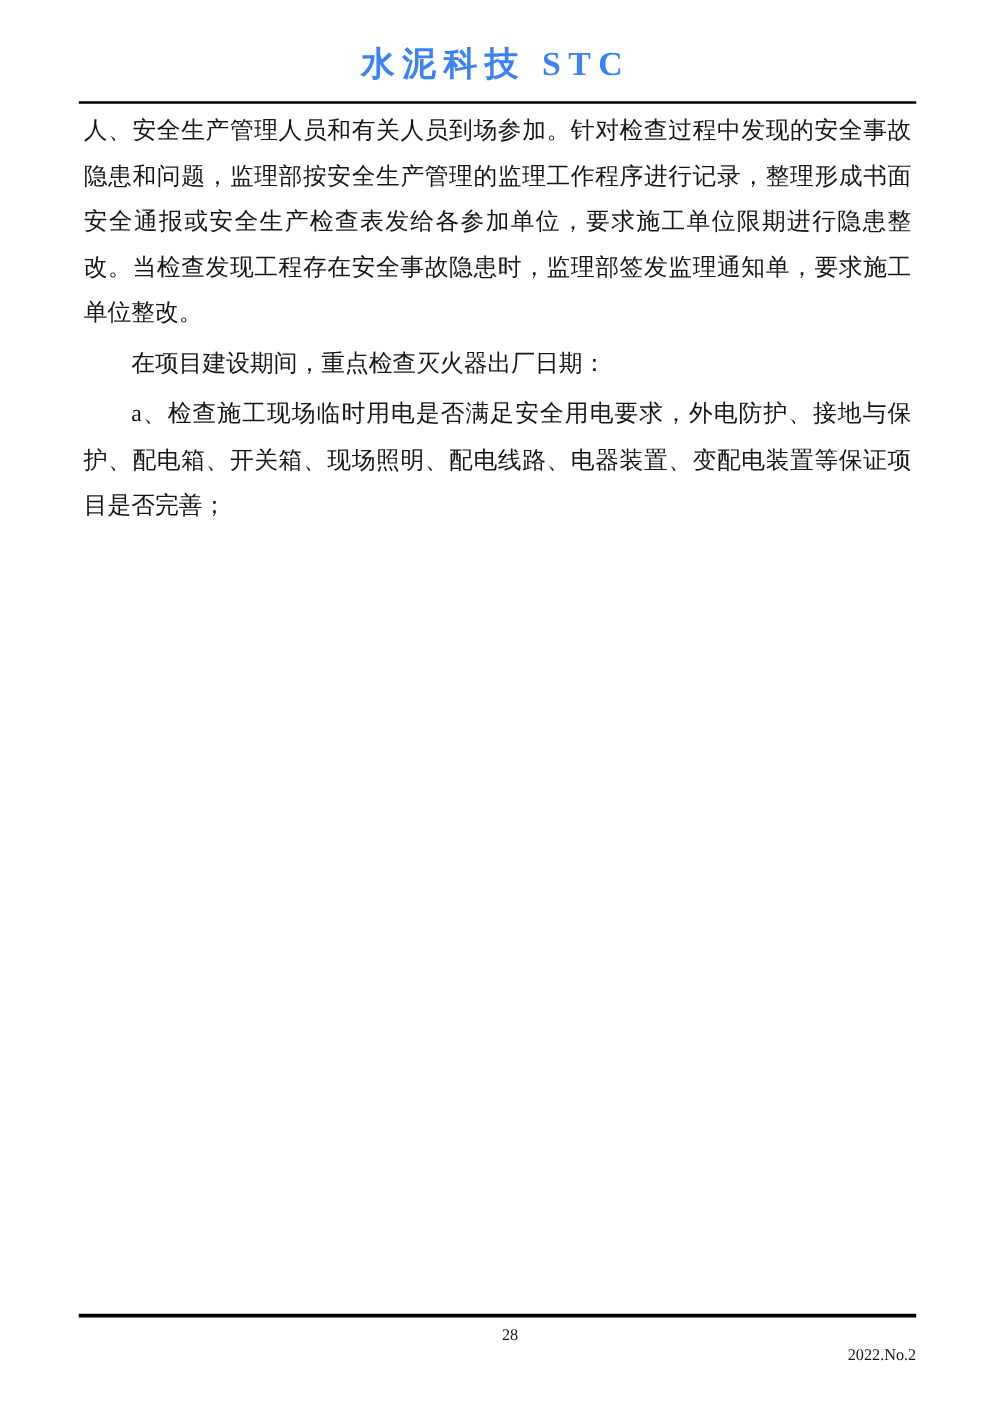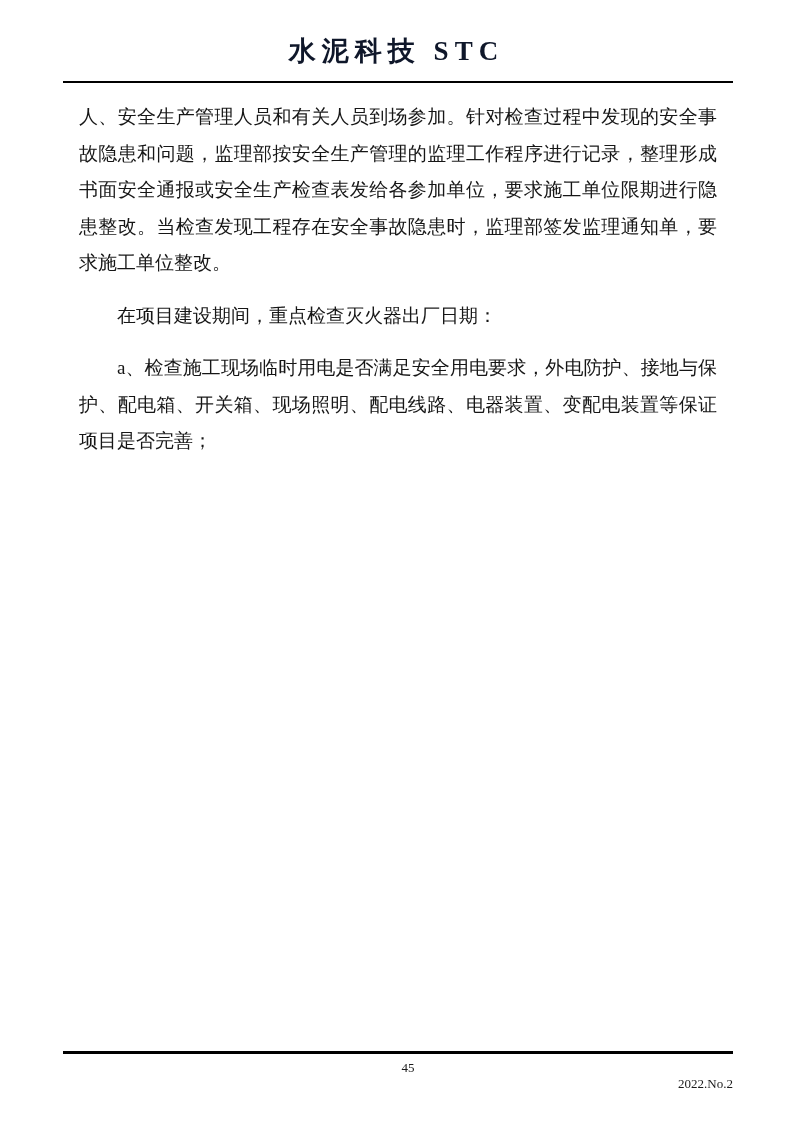--- a/index.html
+++ b/index.html
@@ -18,38 +18,38 @@
   }
   .header {
     padding-top: 34px;
     text-align: center;
   }
   .journal-title {
     font-size: 27px;
     line-height: 34px;
     letter-spacing: 6px;
     font-weight: 600;
-    color: #0f172a;
+    color: #3b82f6;
     white-space: nowrap;
   }
   .header-rule {
     margin: 13px 60px 0 63px;
     border-top: 2.5px solid #000000;
     height: 0;
   }
   .body-text {
     margin: 3px 60px 0 63px;
     font-size: 19px;
     line-height: 36.5px;
     text-align: justify;
     text-justify: inter-ideograph;
     color: #161616;
   }
   .para {
-    margin: 16px;
+    margin: 4px;
     text-indent: 2em;
   }
   .para.no-indent {
     text-indent: 0;
   }
   .footer-rule {
     position: absolute;
     left: 63px;
     right: 60px;
     top: 1051px;
@@ -93,17 +93,17 @@
 
   <div class="body-text">
     <p class="para no-indent">人、安全生产管理人员和有关人员到场参加。针对检查过程中发现的安全事故隐患和问题，监理部按安全生产管理的监理工作程序进行记录，整理形成书面安全通报或安全生产检查表发给各参加单位，要求施工单位限期进行隐患整改。当检查发现工程存在安全事故隐患时，监理部签发监理通知单，要求施工单位整改。</p>
     <p class="para">在项目建设期间，重点检查灭火器出厂日期：</p>
     <p class="para">a、检查施工现场临时用电是否满足安全用电要求，外电防护、接地与保护、配电箱、开关箱、现场照明、配电线路、电器装置、变配电装置等保证项目是否完善；</p>
   </div>
 
   <div class="footer-rule"></div>
 
   <div class="footer-row">
-    <div class="page-number">45</div>
+    <div class="page-number">28</div>
     <div class="issue-number">2022.No.2</div>
   </div>
 
 </div>
 
 </body></html>

